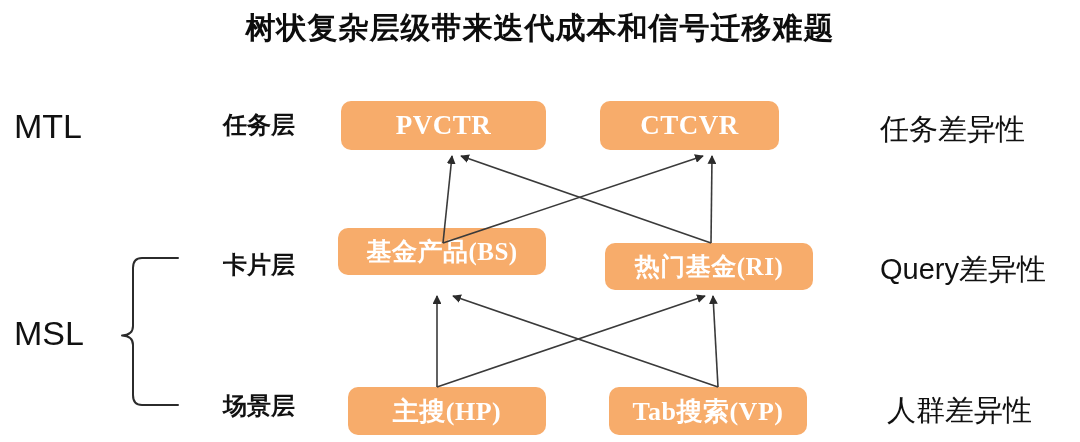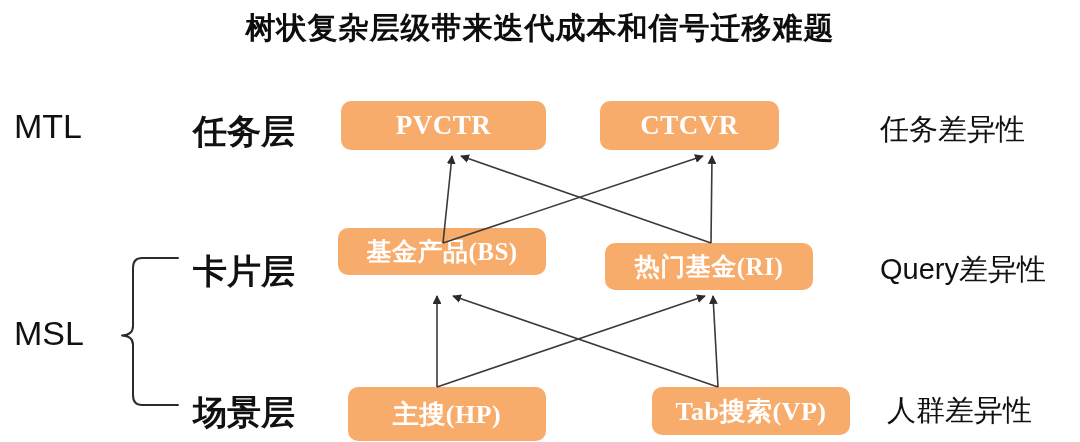--- a/index.html
+++ b/index.html
@@ -40,21 +40,21 @@
     white-space: nowrap;
   }
   #group-mtl { left: 14px; top: 107px; }
   #group-msl { left: 14px; top: 314px; }
 
   
   .layer-label {
     position: absolute;
     width: 150px;
     text-align: right;
-    font-size: 34px;
+    font-size: 24px;
     font-weight: 700;
     color: #111111;
     white-space: nowrap;
     font-family: "Liberation Sans", "DejaVu Sans", sans-serif;
   }
   #layer-task  { left: 145px; top: 109px; }
   #layer-card  { left: 145px; top: 249px; }
   #layer-scene { left: 145px; top: 390px; }
 
   
@@ -84,22 +84,22 @@
     font-weight: 700;
     font-size: 27px;
     letter-spacing: 0.5px;
     box-sizing: border-box;
     white-space: nowrap;
   }
   #node-pvctr { left: 341px; top: 101px; width: 205px; height: 49px; }
   #node-ctcvr { left: 600px; top: 101px; width: 179px; height: 49px; text-align: center; }
   #node-bs    { left: 338px; top: 228px; width: 208px; height: 47px; font-size: 25px; }
   #node-ri    { left: 605px; top: 243px; width: 208px; height: 47px; font-size: 25px; }
-  #node-hp    { left: 348px; top: 387px; width: 198px; height: 54px; font-size: 26px; }
-  #node-vp    { left: 652px; top: 387px; width: 198px; height: 48px; font-size: 26px; }
+  #node-hp    { left: 348px; top: 387px; width: 198px; height: 48px; font-size: 26px; }
+  #node-vp    { left: 609px; top: 387px; width: 198px; height: 48px; font-size: 26px; }
 
   
   #arrow-layer, #brace-layer {
     position: absolute;
     left: 0;
     top: 0;
     width: 1080px;
     height: 442px;
     pointer-events: none;
   }

